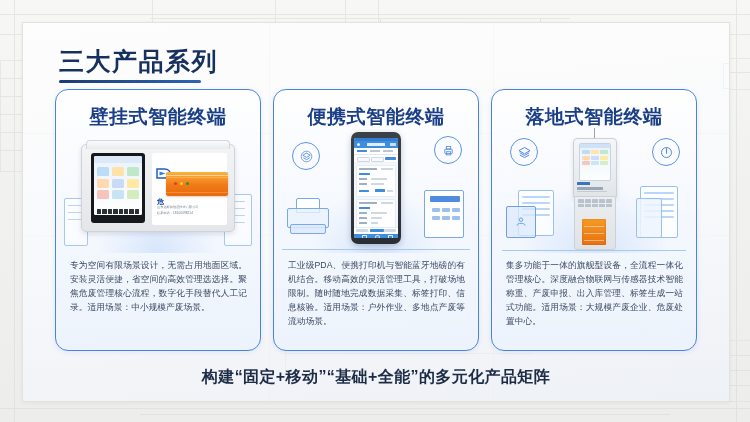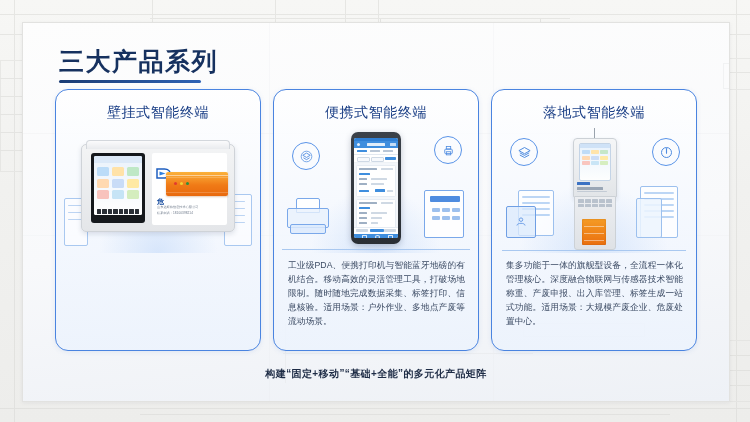--- a/index.html
+++ b/index.html
@@ -43,21 +43,21 @@
     background:linear-gradient(90deg,#1b3c74 0%,#2f63b5 100%);border-radius:2px;}
 
   
   .cards{position:absolute;left:32px;top:66px;width:642px;height:262px;
     display:flex;gap:12px;}
   .card{position:relative;flex:1;border:1.4px solid #4a84e0;border-radius:13px;
     background:linear-gradient(180deg,rgba(255,255,255,.86) 0%,rgba(244,248,255,.80) 48%,rgba(236,243,253,.86) 100%);
     box-shadow:0 1px 5px rgba(60,110,200,.10);
     overflow:hidden;}
   .card-title{position:absolute;left:0;right:0;top:14px;text-align:center;
-    font-size:14px;font-weight:normal;color:#1b3f86;letter-spacing:.6px;}
+    font-size:19px;font-weight:bold;color:#1b3f86;letter-spacing:.6px;}
   .card-art{position:absolute;left:0;right:0;top:38px;height:125px;}
   .card-text{position:absolute;left:14px;right:13px;top:168px;
     font-size:8.7px;line-height:1.62;color:#3b4a63;text-align:justify;
     letter-spacing:.05px;}
 
   
   .glow{position:absolute;left:50%;bottom:0;transform:translateX(-50%);
     width:120px;height:62px;border-radius:60px 60px 0 0;
     background:radial-gradient(ellipse at 50% 100%,rgba(150,190,245,.30),rgba(150,190,245,0) 70%);}
   .ring{position:absolute;border:1.3px solid #5a94e8;border-radius:50%;
@@ -157,21 +157,21 @@
   
   .pr-base{position:absolute;border:1.3px solid #7aa8ea;border-radius:2px;background:rgba(232,241,253,.8);}
   .pr-top{position:absolute;border:1.3px solid #7aa8ea;border-radius:2px 2px 0 0;background:rgba(255,255,255,.9);}
   
   .sc-panel{position:absolute;border:1.3px solid #7aa8ea;border-radius:2px;background:rgba(255,255,255,.85);}
   .sc-bar{position:absolute;background:#4f8ce0;border-radius:1px;}
   .sc-key{position:absolute;background:#9dc0ee;border-radius:1px;}
 
   
   .footer{position:absolute;left:0;right:0;top:344px;text-align:center;
-    font-size:10px;font-weight:bold;color:#1d2b45;letter-spacing:.4px;}
+    font-size:16px;font-weight:bold;color:#1d2b45;letter-spacing:.4px;}
 </style>
 </head>
 <body>
 
 <div class="stage">
 
   <div class="bp">
     <div class="bp-fill"></div>
     <div class="bp-lines">
       <div class="bp-line bp-h" style="top:14px"></div>
@@ -296,20 +296,21 @@
                 <div class="wt-dot" style="left:20px;background:#2f8f3e"></div>
                 <div class="wt-label-stripe" style="top:20px;opacity:.4"></div>
               </div>
 
               <div class="wt-wei">危</div>
               <div class="wt-co">山东达斯特信息技术有限公司</div>
               <div class="wt-tel">联系电话：18100398214</div>
             </div>
           </div>
         </div>
+        <div class="card-text">专为空间有限场景设计，无需占用地面区域。安装灵活便捷，省空间的高效管理选选择。聚焦危废管理核心流程，数字化手段替代人工记录。适用场景：中小规模产废场景。</div>
       </div>
 
       <div class="card">
         <div class="card-title">便携式智能终端</div>
         <div class="card-art">
           <div class="glow" style="width:132px;height:66px"></div>
 
           <span class="ring" style="left:18px;top:14px;width:26px;height:26px">
             <svg viewBox="0 0 24 24" width="15" height="15">
               <circle cx="12" cy="12" r="8.5" fill="none" stroke="#4f8ce0" stroke-width="1.2"></circle>

